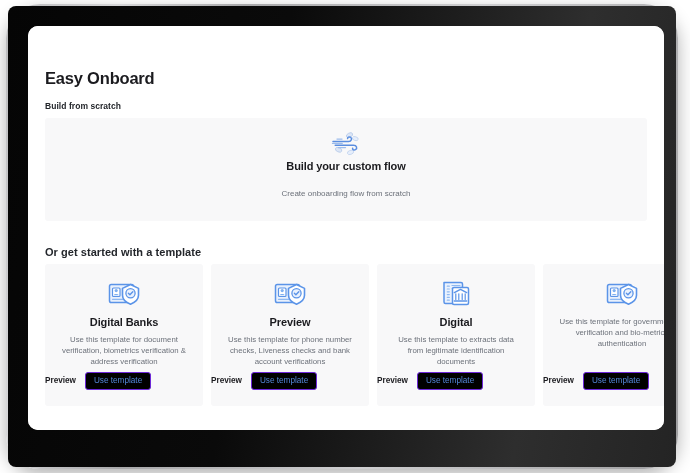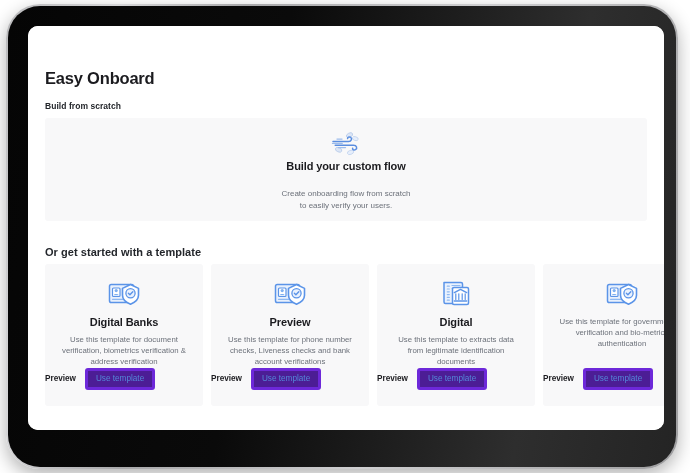--- a/index.html
+++ b/index.html
@@ -26,21 +26,21 @@
     background: linear-gradient(105deg, #b9b9bb 0%, #d6d6d8 14%, #a8a8aa 30%, #cfcfd1 60%, #9e9ea0 100%);
     box-shadow: 0 6px 18px rgba(0,0,0,0.30);
     box-sizing: border-box;
   }
   #device-bezel {
     position: absolute;
     left: 2px;
     top: 2px;
     right: 2px;
     bottom: 2px;
-    border-radius: 32px;
+    border-radius: 8px;
     background: linear-gradient(100deg, #050505 0%, #0a0a0a 38%, #1f1f1f 62%, #2e2e2e 78%, #242424 100%);
     box-sizing: border-box;
   }
   #device-screen {
     position: absolute;
     left: 20px;
     top: 20px;
     width: 636px;
     height: 404px;
     background: #ffffff;
@@ -172,22 +172,22 @@
   .preview-link {
     font-size: 8.2px;
     font-weight: 600;
     color: #1b1b1f;
     cursor: pointer;
   }
   .use-template-btn {
     font-size: 8.2px;
     font-weight: 500;
     color: #5487d8;
-    background: #4c1d95;
-    border: 3px solid #6d28d9;
+    background: #000000;
+    border: 1px solid #6d28d9;
     border-radius: 3px;
     padding: 4px 8px;
     cursor: pointer;
     white-space: nowrap;
     font-family: "Liberation Sans", sans-serif;
     line-height: 1;
   }
 </style>
 </head>
 <body>
@@ -214,21 +214,20 @@
               <path d="M4 11.5 H19.5 C22.6 11.5 23.4 8.3 21.4 7.2 C19.9 6.4 18.4 7.3 18.6 8.6" stroke="#5b8ee0" stroke-width="1.5" stroke-linecap="round" fill="none"></path>
               <path d="M6.2 15.2 H24.5 C27.8 15.2 28.6 18.5 26.5 19.7 C24.9 20.6 23.3 19.6 23.6 18.2" stroke="#5b8ee0" stroke-width="1.5" stroke-linecap="round" fill="none"></path>
               <path d="M3.5 13.4 H13.2" stroke="#9dbcec" stroke-width="1.3" stroke-linecap="round"></path>
               <path d="M8.0 9.1 H13.0" stroke="#9dbcec" stroke-width="1.3" stroke-linecap="round"></path>
               <path d="M9.5 17.6 H16.5" stroke="#9dbcec" stroke-width="1.3" stroke-linecap="round"></path>
             </svg>
           </div>
           <div id="flow-title">Build your custom flow</div>
           <div id="flow-desc">
             <div>Create onboarding flow from scratch</div>
-            <div>to easily verify your users.</div>
           </div>
         </div>
 
         <div id="template-label">Or get started with a template</div>
 
         <div id="template-cards">
 
           <div class="template-card">
             <div class="card-icon">
               <svg width="36" height="32" viewBox="0 0 36 32" fill="none">

